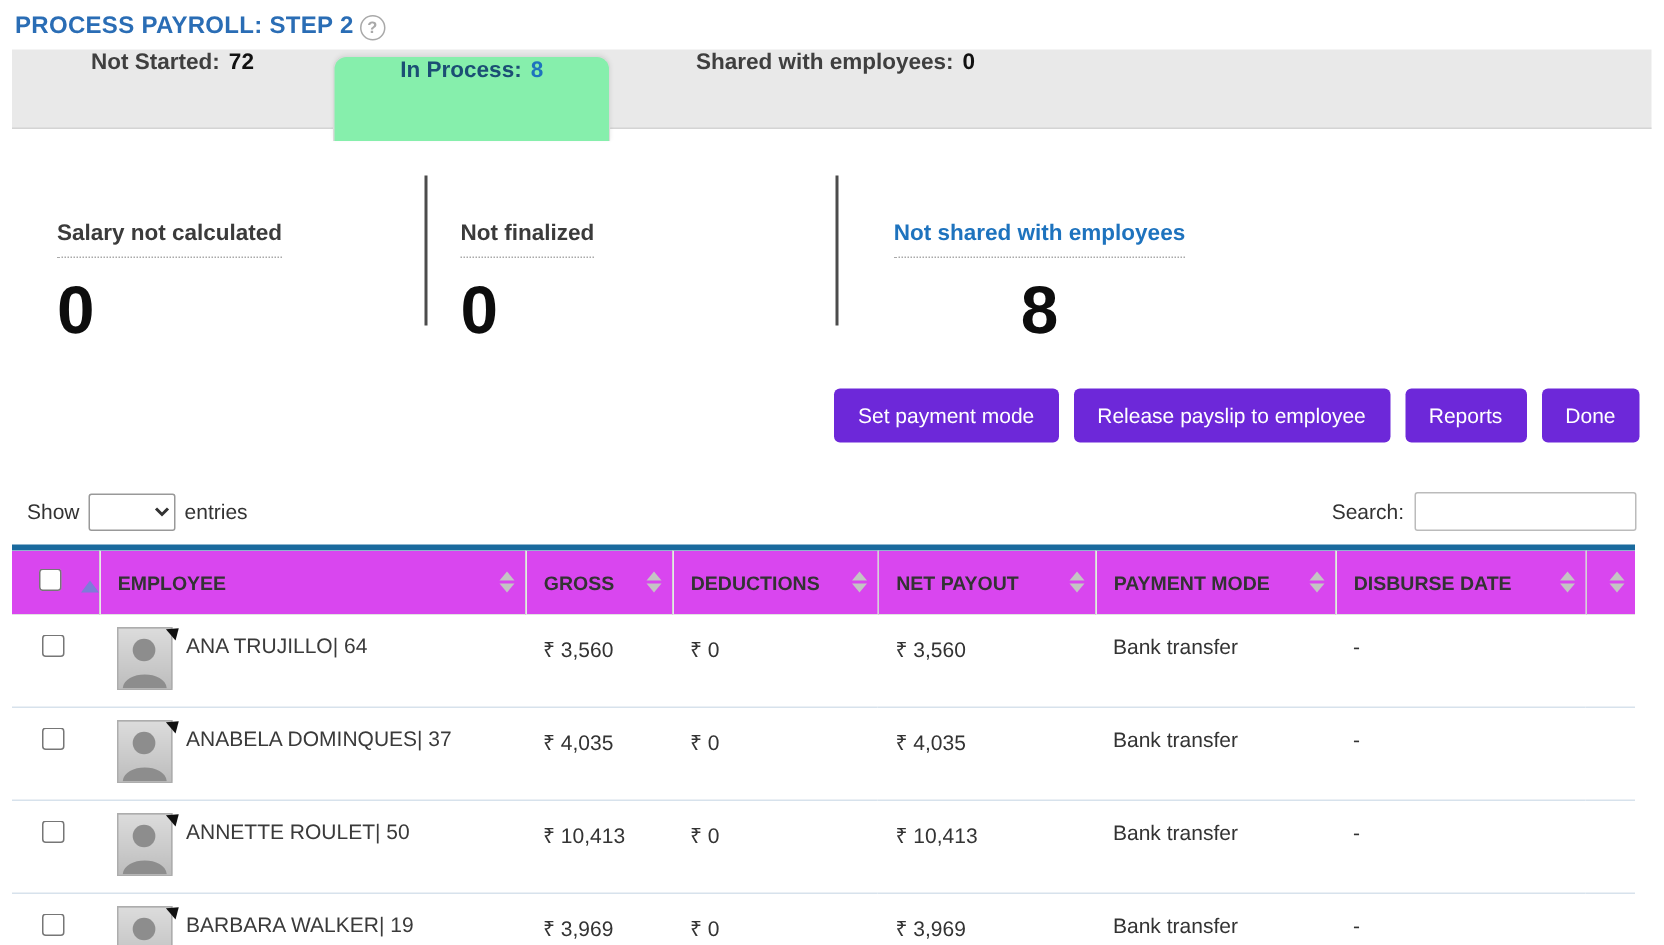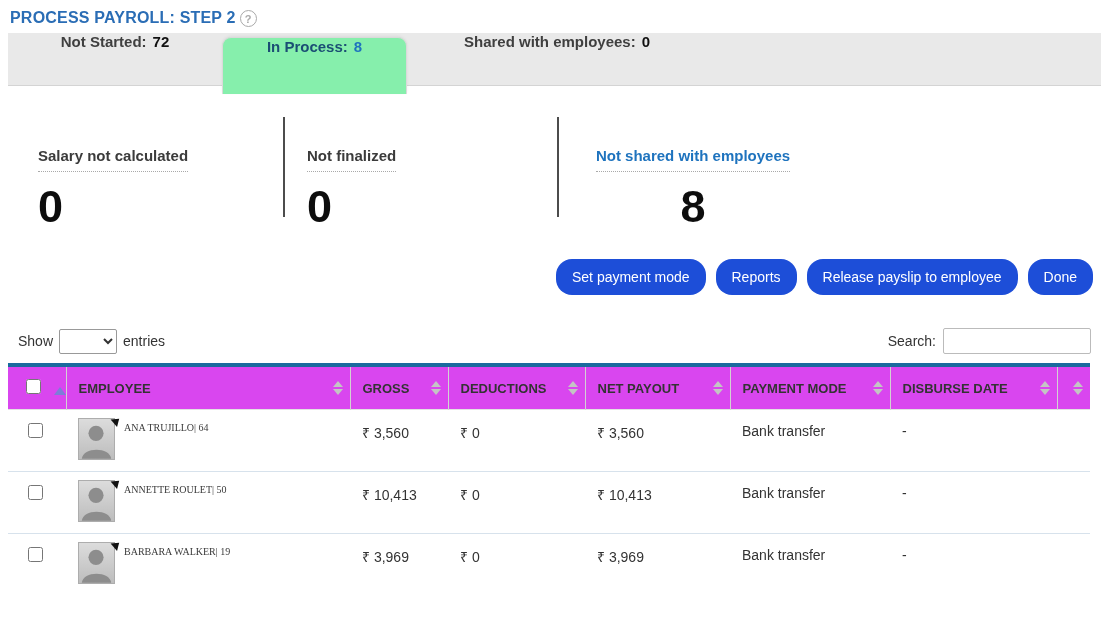--- a/index.html
+++ b/index.html
@@ -33,21 +33,21 @@
   .stat-2 { width:272px; padding-left:22px; }
   .stat-3 { padding-left:23px;text-align:center; }
   .stat-label { display:inline-block; font-size:15px; font-weight:700; color:#3b3b3b;
     padding-bottom:7px; border-bottom:1px dotted #a9a9a9;margin-top:24px; }
   .stat-label.link { color:#1e73be; cursor:pointer; }
   .stat-value { font-size:45px; font-weight:800; color:#0d0d0d; margin-top:12px; line-height:1; }
   .stat-divider { width:2px; background:#4c4c4c; height:100px; margin-top:-6px; }
 
   
   .actions { display:flex; justify-content:flex-end; gap:10px; margin:30px 16px 0 0; }
-  .btn { background:#1d4ed8; color:#fff; border:none; border-radius:16px; font-size:14px;
+  .btn { background:#6d28d9; color:#fff; border:none; border-radius:4px; font-size:14px;
     font-family:"Liberation Sans", sans-serif; padding:10px 16px; cursor:pointer; }
 
   
   .controls { display:flex; justify-content:space-between; align-items:center;
     margin:33px 18px 0 18px; font-size:14px; color:#333; }
   .show-entries { display:flex; align-items:center; gap:6px; }
   .page-size { height:25px; width:58px; font-size:13px; border:1px solid #999;
     border-radius:2px; background:#fff; color:#333; font-family:"Liberation Sans",sans-serif;padding-left:45px; }
   .search-wrap { display:flex; align-items:center; gap:7px; }
   .search-input { width:148px; height:26px; border:1px solid #bbb; border-radius:2px;
@@ -74,21 +74,21 @@
   tr.row-first td { border-top:1px solid #e2e2e2; }
   .td-check { padding-left:20px; }
   input[type=checkbox] { width:15px; height:15px; accent-color:#555; cursor:pointer; }
   .emp { display:flex; align-items:flex-start; gap:9px; margin-top:-5px; }
   .avatar { width:37px; height:42px; flex:0 0 37px; position:relative;
     background:linear-gradient(#dcdcdc,#bdbdbd); border:1px solid #adadad; }
   .avatar svg { width:100%; height:100%; display:block; }
   .avatar .corner { position:absolute; top:-3px; right:-6px; width:0; height:0;
     border-top:5px solid transparent; border-bottom:5px solid transparent;
     border-left:7px solid #111; transform:rotate(-40deg); }
-  .emp-name { font-size:10px; color:#3a3a3a; padding-top:4px; white-space:nowrap;font-family:Liberation Serif, serif; }
+  .emp-name { font-size:14px; color:#3a3a3a; padding-top:4px; white-space:nowrap; }
 </style>
 </head>
 <body>
 
 <div class="title-bar">
   <span class="page-title">PROCESS PAYROLL: STEP 2</span>
   <span class="help-icon">?</span>
 </div>
 
 <div class="tabbar">
@@ -118,22 +118,22 @@
   </div>
   <div class="stat-divider"></div>
   <div class="stat stat-3">
     <span class="stat-label link">Not shared with employees</span>
     <div class="stat-value">8</div>
   </div>
 </div>
 
 <div class="actions">
   <button class="btn">Set payment mode</button>
+  <button class="btn">Release payslip to employee</button>
   <button class="btn">Reports</button>
-  <button class="btn">Release payslip to employee</button>
   <button class="btn">Done</button>
 </div>
 
 <div class="controls">
   <div class="show-entries">
     <span>Show</span>
     <select class="page-size">
       <option>100</option>
     </select>
     <span>entries</span>
@@ -240,20 +240,42 @@
         <input type="checkbox" style=""></td>
       <td>
         <div class="emp">
           <div class="avatar">
             <svg viewBox="0 0 37 42">
                   <circle cx="18" cy="15" r="8" fill="#8d8d8d"></circle>
                   <path d="M3 42 C4 29 33 29 34 42 Z" fill="#8d8d8d"></path>
                 </svg>
             <i class="corner"></i>
           </div>
+          <span class="emp-name">ANABELA DOMINQUES| 37</span>
+        </div>
+          </td>
+      <td>₹ 4,035</td>
+      <td>₹ 0</td>
+      <td>₹ 4,035</td>
+      <td>Bank transfer</td>
+      <td>-</td>
+      <td></td>
+    </tr>
+    <tr>
+      <td class="td-check">
+        <input type="checkbox" style=""></td>
+      <td>
+        <div class="emp">
+          <div class="avatar">
+            <svg viewBox="0 0 37 42">
+                  <circle cx="18" cy="15" r="8" fill="#8d8d8d"></circle>
+                  <path d="M3 42 C4 29 33 29 34 42 Z" fill="#8d8d8d"></path>
+                </svg>
+            <i class="corner"></i>
+          </div>
           <span class="emp-name">ANNETTE ROULET| 50</span>
         </div>
           </td>
       <td>₹ 10,413</td>
       <td>₹ 0</td>
       <td>₹ 10,413</td>
       <td>Bank transfer</td>
       <td>-</td>
       <td></td>
     </tr>

